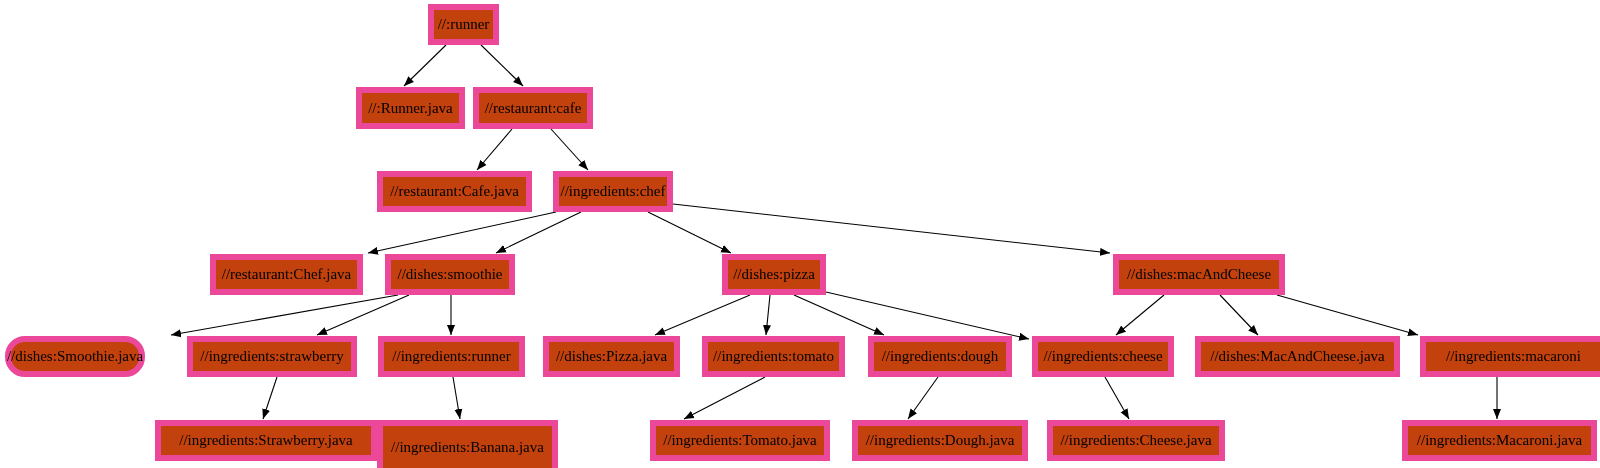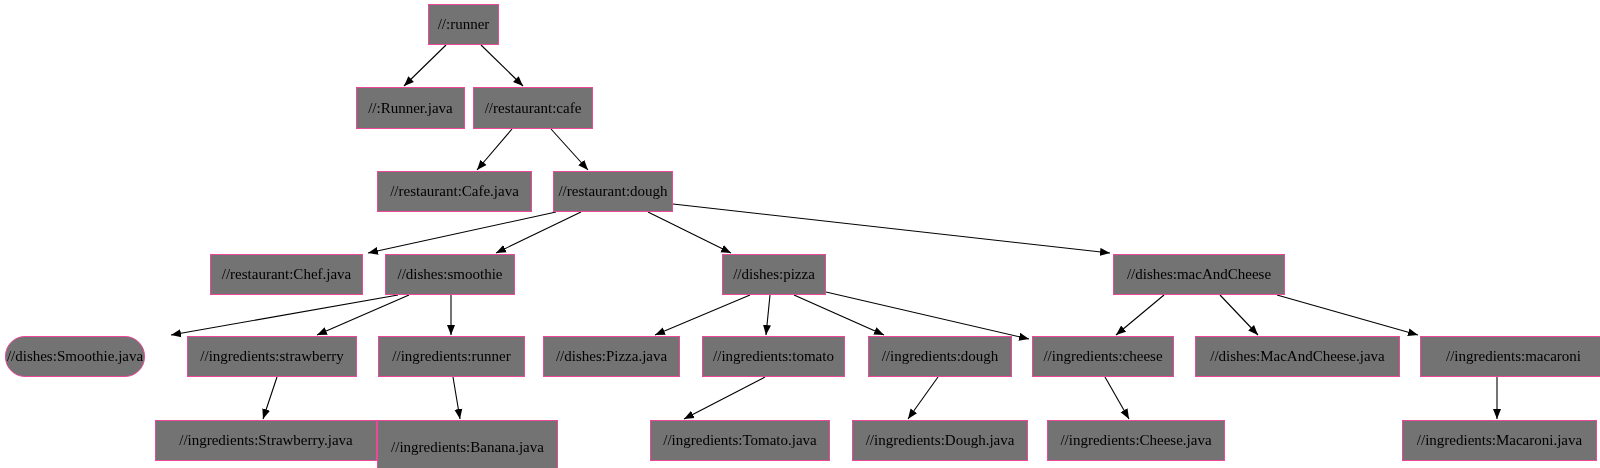--- a/index.html
+++ b/index.html
@@ -17,22 +17,22 @@
   }
   #edges {
     position: absolute;
     left: 0; top: 0;
     width: 1600px;
     height: 468px;
   }
   .node {
     position: absolute;
     box-sizing: border-box;
-    background: #737373;
-    border: 1px solid #ec4899;
+    background: #c2410c;
+    border: 6px solid #ec4899;
     display: flex;
     align-items: center;
     justify-content: center;
     font-size: 15px;
     color: #000000;
     white-space: nowrap;
     line-height: 1;
   }
 </style>
 </head>
@@ -70,21 +70,21 @@
         <line x1="938" y1="377" x2="908" y2="419" stroke="#000000" stroke-width="1.1" marker-end="url(#arrowhead)"></line>
         <line x1="1105" y1="377" x2="1129" y2="419" stroke="#000000" stroke-width="1.1" marker-end="url(#arrowhead)"></line>
         <line x1="1497" y1="377" x2="1497" y2="419" stroke="#000000" stroke-width="1.1" marker-end="url(#arrowhead)"></line>
       </g>
   </svg>
   <div id="nodes">
       <div class="node" style="left: 428px; top: 4px; width: 71px; height: 41px;">//:runner</div>
       <div class="node" style="left: 343px; top: 87px; width: 109px; height: 42px; margin-left: 13px;">//:Runner.java</div>
       <div class="node" style="left: 473px; top: 87px; width: 120px; height: 42px;">//restaurant:cafe</div>
       <div class="node" style="left: 377px; top: 171px; width: 155px; height: 41px;">//restaurant:Cafe.java</div>
-      <div class="node" style="left: 553px; top: 171px; width: 120px; height: 41px;">//restaurant:dough</div>
+      <div class="node" style="left: 553px; top: 171px; width: 120px; height: 41px;">//ingredients:chef</div>
       <div class="node" style="left: 210px; top: 254px; width: 153px; height: 41px;">//restaurant:Chef.java</div>
       <div class="node" style="left: 385px; top: 254px; width: 130px; height: 41px;">//dishes:smoothie</div>
       <div class="node" style="left: 722px; top: 254px; width: 104px; height: 41px;">//dishes:pizza</div>
       <div class="node" style="left: 1113px; top: 254px; width: 172px; height: 41px;">//dishes:macAndCheese</div>
       <div class="node" style="left: 5px; top: 336px; width: 140px; height: 41px; border-radius: 20px;">//dishes:Smoothie.java</div>
       <div class="node" style="left: 187px; top: 336px; width: 170px; height: 41px;">//ingredients:strawberry</div>
       <div class="node" style="left: 378px; top: 336px; width: 147px; height: 41px;">//ingredients:runner</div>
       <div class="node" style="left: 543px; top: 336px; width: 137px; height: 41px;">//dishes:Pizza.java</div>
       <div class="node" style="left: 702px; top: 336px; width: 143px; height: 41px;">//ingredients:tomato</div>
       <div class="node" style="left: 868px; top: 336px; width: 144px; height: 41px;">//ingredients:dough</div>

